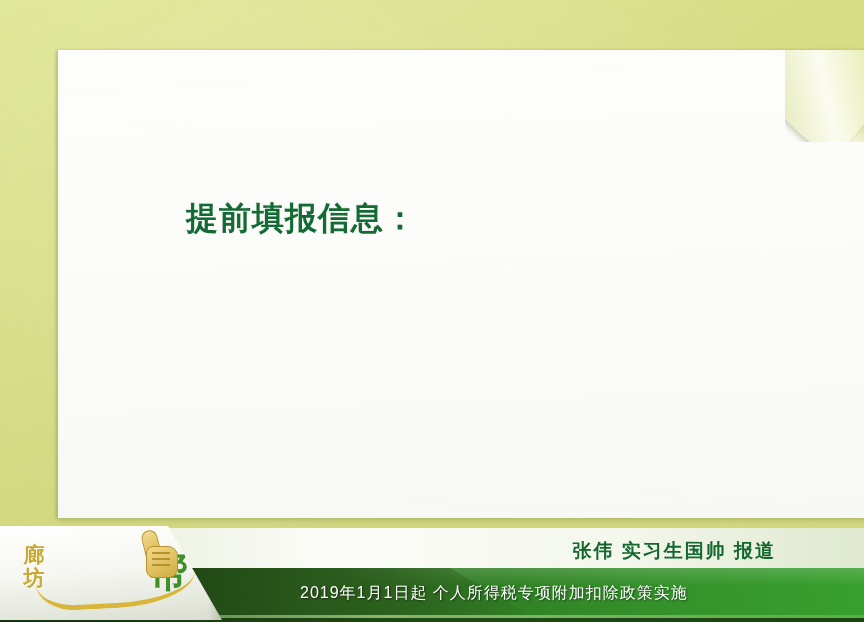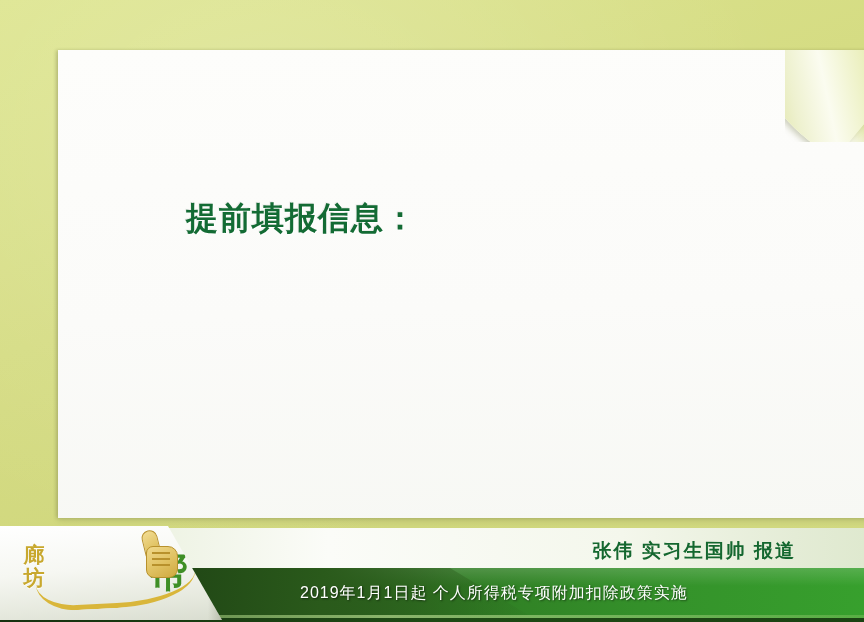--- a/index.html
+++ b/index.html
@@ -118,21 +118,21 @@
     background: linear-gradient(100deg, #2d6e21 0%, #3d8a28 55%, #5aa43a 100%);
     clip-path: polygon(0 0, 118px 0, 172px 46px, 0 46px);
   }
   .credit-text {
     position: absolute;
     left: 0;
     top: 0;
     width: 864px;
     height: 46px;
     line-height: 46px;
-    padding-right: 68px;
+    padding-right: 88px;
     box-sizing: border-box;
     text-align: right;
     color: #14672f;
     font-size: 19px;
     font-weight: bold;
     letter-spacing: 2px;
   }
 
   
   .main-bar {

